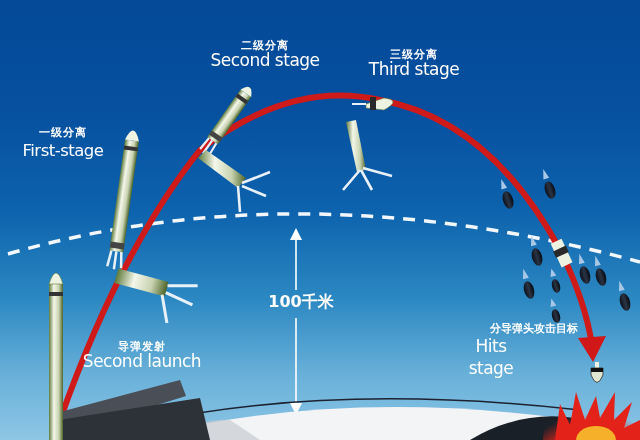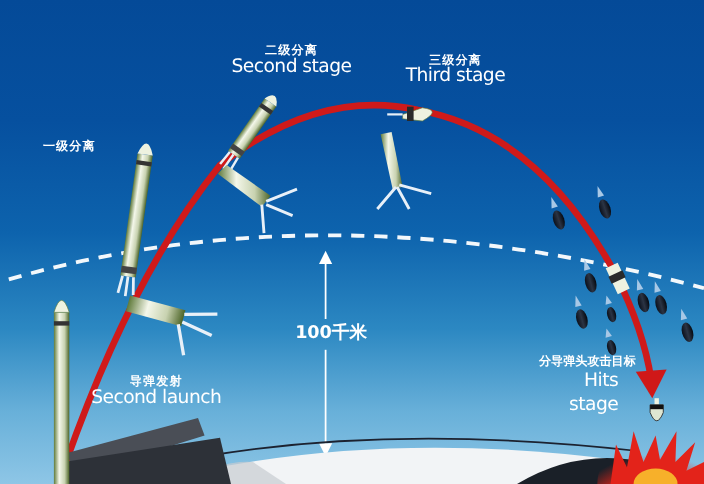--- a/index.html
+++ b/index.html
@@ -12,21 +12,21 @@
   .cn { font-family: "DejaVu Sans", sans-serif; font-weight: bold; font-size: 11px; letter-spacing: 1px; display: block; }
   .en { font-family: "DejaVu Sans", sans-serif; font-size: 17px; display: block; letter-spacing: -0.5px; }
   #lbl-first { left: 8px; top: 127px; width: 110px; }
   #lbl-first .en { font-size: 16.5px; line-height: 23px; }
   #lbl-second { left: 200px; top: 40px; width: 130px; }
   #lbl-third { left: 358px; top: 49px; width: 112px; }
   #lbl-launch { left: 72px; top: 341px; width: 140px; }
   #lbl-alt { left: 266px; top: 294px; width: 70px; font-size: 16px; font-weight: bold; font-family: "DejaVu Sans", sans-serif; }
   #lbl-hits { left: 420px; top: 323px; width: 158px; text-align: right; }
   #lbl-hits .cn { font-size: 11px; letter-spacing: 0; }
-  #lbl-hits .en { line-height: 22px; }
+  #lbl-hits .en { line-height: 22px; text-align: center; }
 </style>
 </head>
 <body>
 
 <div id="stage">
 
   <svg class="art" width="640" height="440" viewBox="0 0 640 440">
     <defs>
       <linearGradient id="body" x1="0" x2="1" y1="0" y2="0">
         <stop offset="0" stop-color="#5f7a3a"></stop>
@@ -164,20 +164,21 @@
 
     <g>
       <ellipse cx="595" cy="440" rx="52" ry="44" fill="url(#boom)"></ellipse>
       <path d="M 555 440 L 560 404 L 570 425 L 576 392 L 585 420 L 596 396 L 600 418 L 615 392 L 614 420 L 632 402 L 624 428 L 640 420 L 640 440 Z" fill="#e3231a"></path>
       <ellipse cx="596" cy="440" rx="20" ry="14" fill="#f7b02a"></ellipse>
     </g>
   </svg>
 
   <div class="label" id="lbl-first">
     <span class="cn">一级分离</span>
+    <span class="en">First-stage</span>
   </div>
 
   <div class="label" id="lbl-third">
     <span class="cn">三级分离</span>
     <span class="en">Third stage</span>
   </div>
 
   <div class="label" id="lbl-second">
     <span class="cn">二级分离</span>
     <span class="en">Second stage</span>

